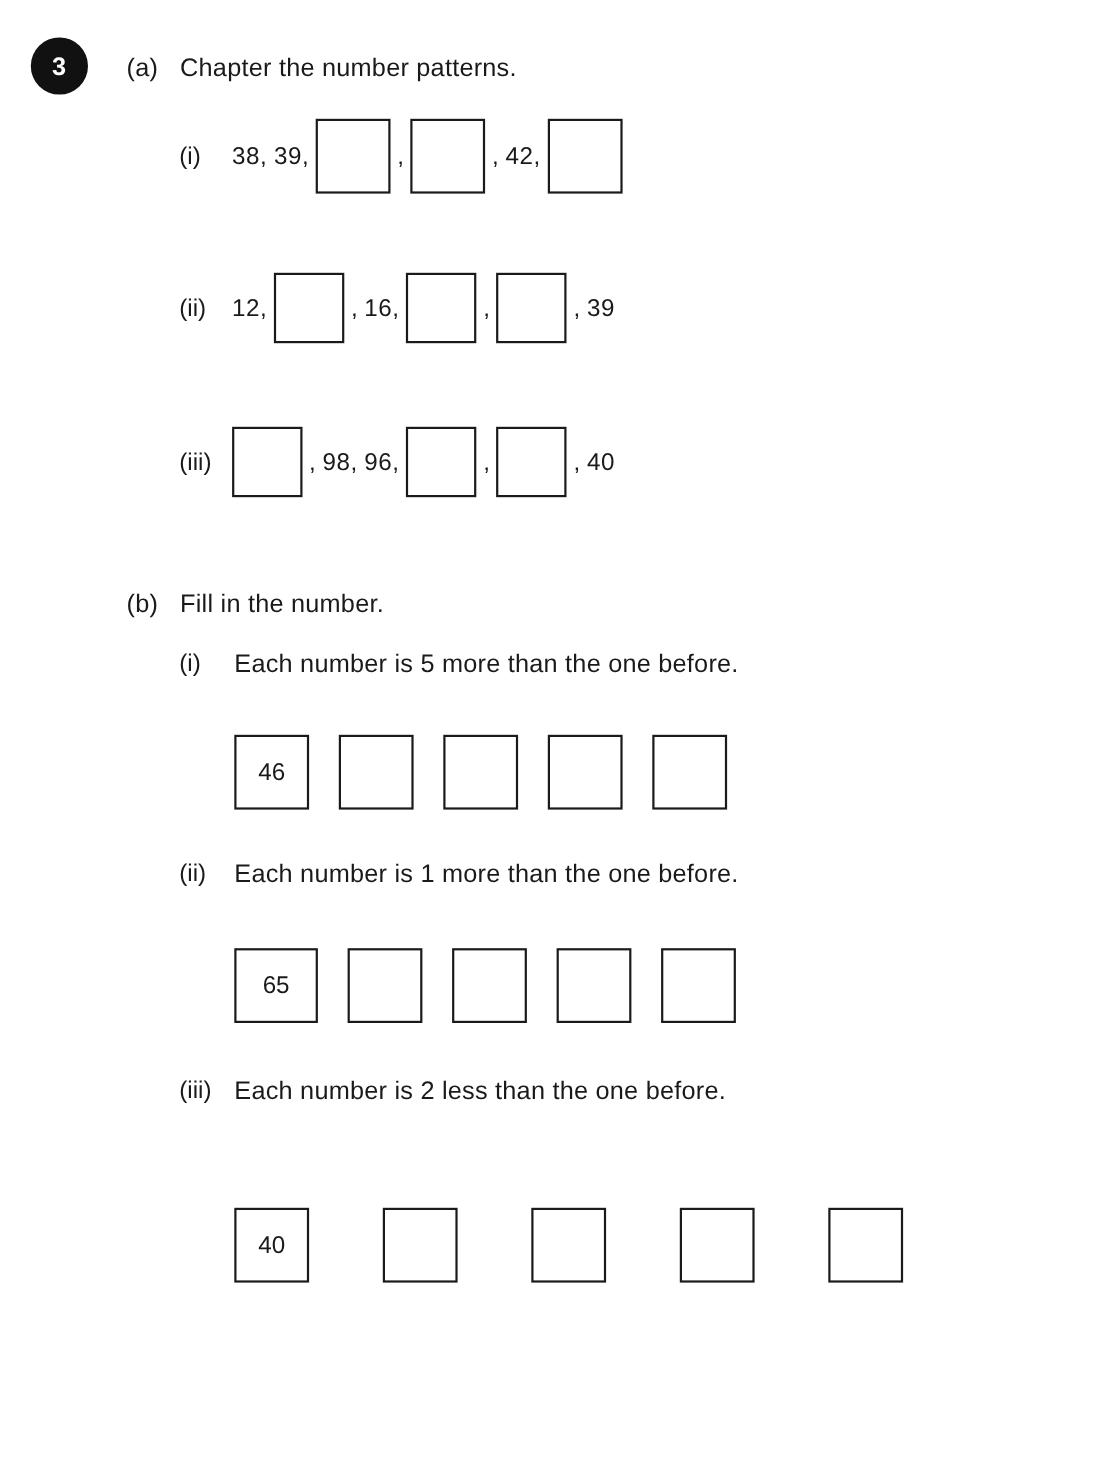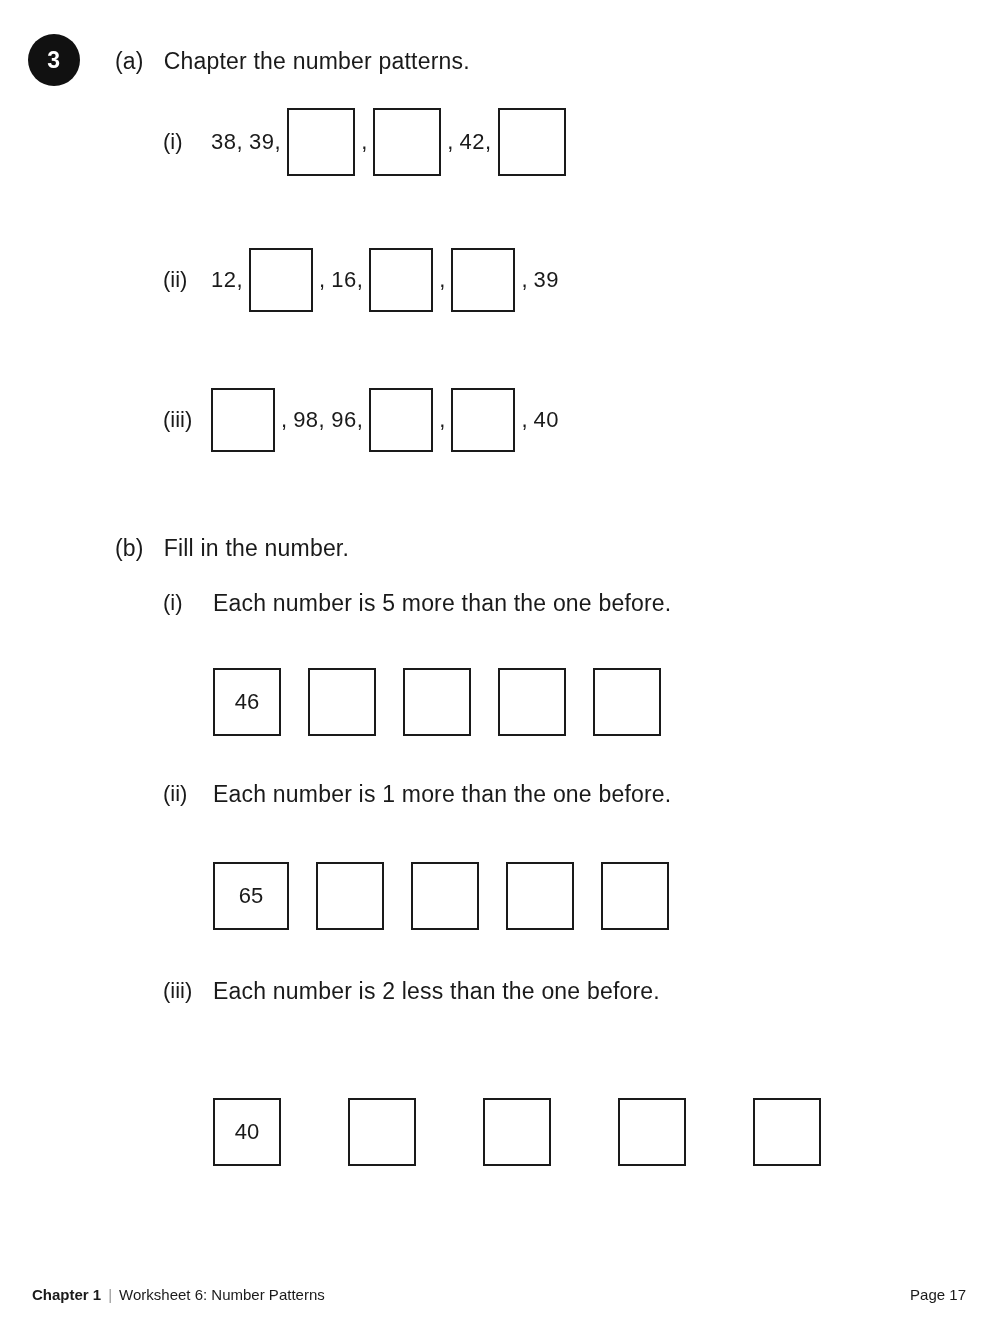--- a/index.html
+++ b/index.html
@@ -265,22 +265,14 @@
     <span class="part-text">Each number is 2 less than the one before.</span>
   </div>
   <div class="b-boxes" id="row-b-iii-boxes">
     <span class="box filled" style="width:68px;height:68px;">40</span>
     <span class="box" style="width:68px;height:68px;"></span>
     <span class="box" style="width:68px;height:68px;"></span>
     <span class="box" style="width:68px;height:68px;"></span>
     <span class="box" style="width:68px;height:68px;"></span>
   </div>
 
-  <div class="footer">
-    <div class="footer-left">
-      <span class="footer-chapter">Chapter 1</span>
-      <span class="footer-sep">|</span>
-      <span>Worksheet 6: Number Patterns</span>
-    </div>
-    <div class="footer-right">Page 17</div>
-  </div>
 
 </div>
 
 </body></html>

